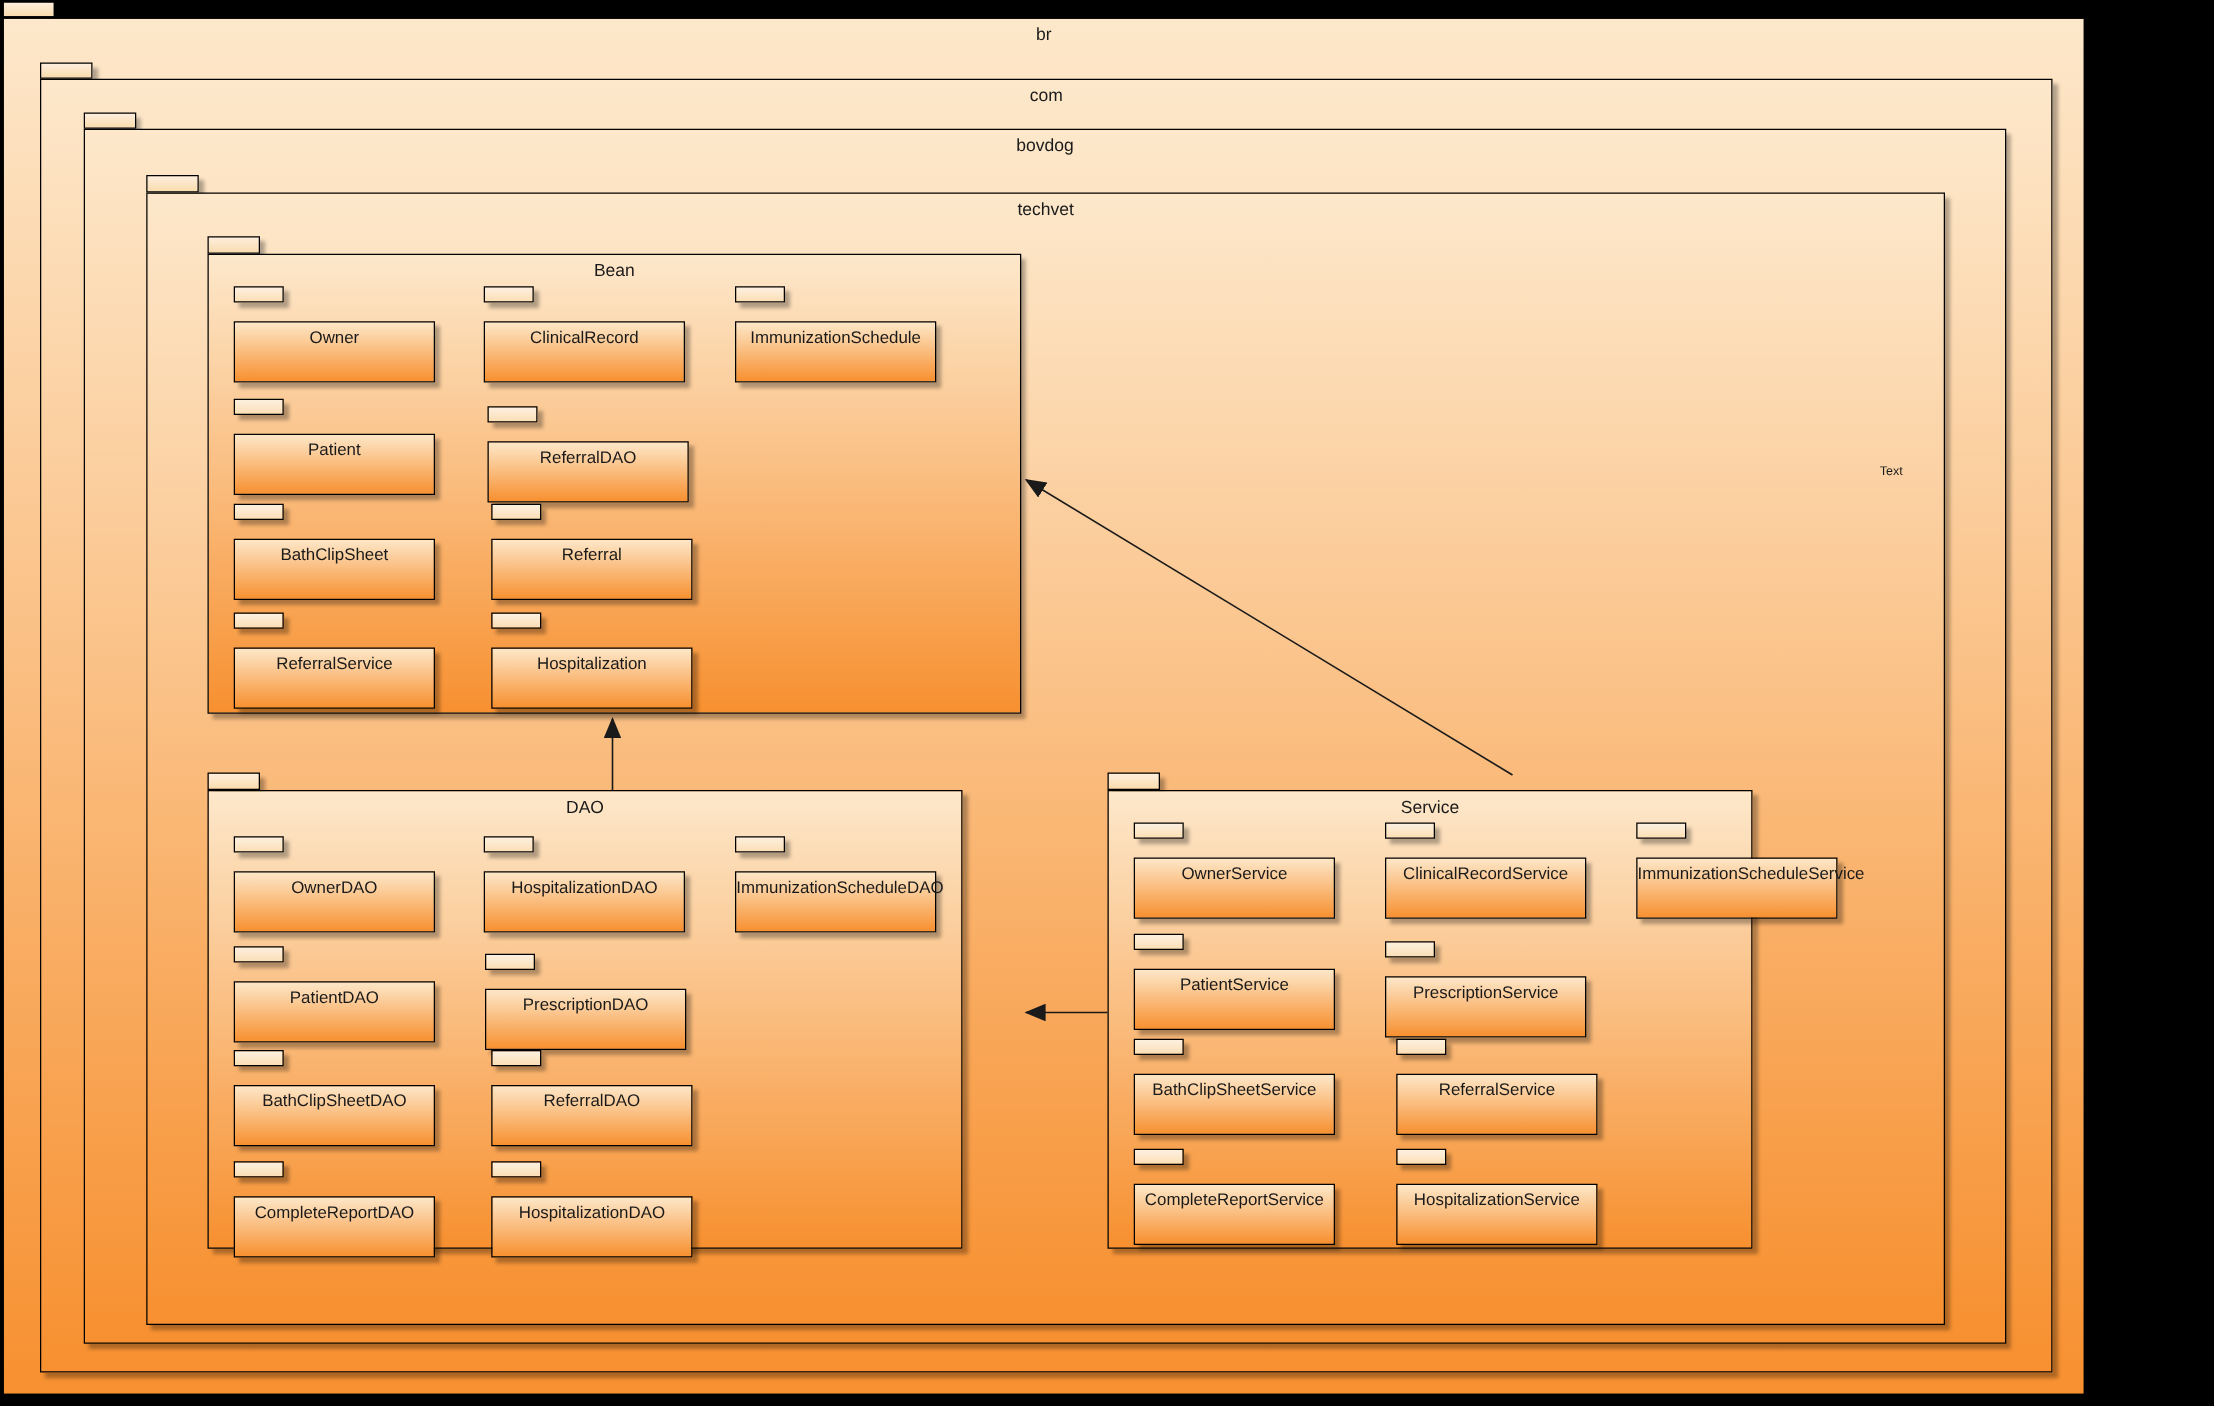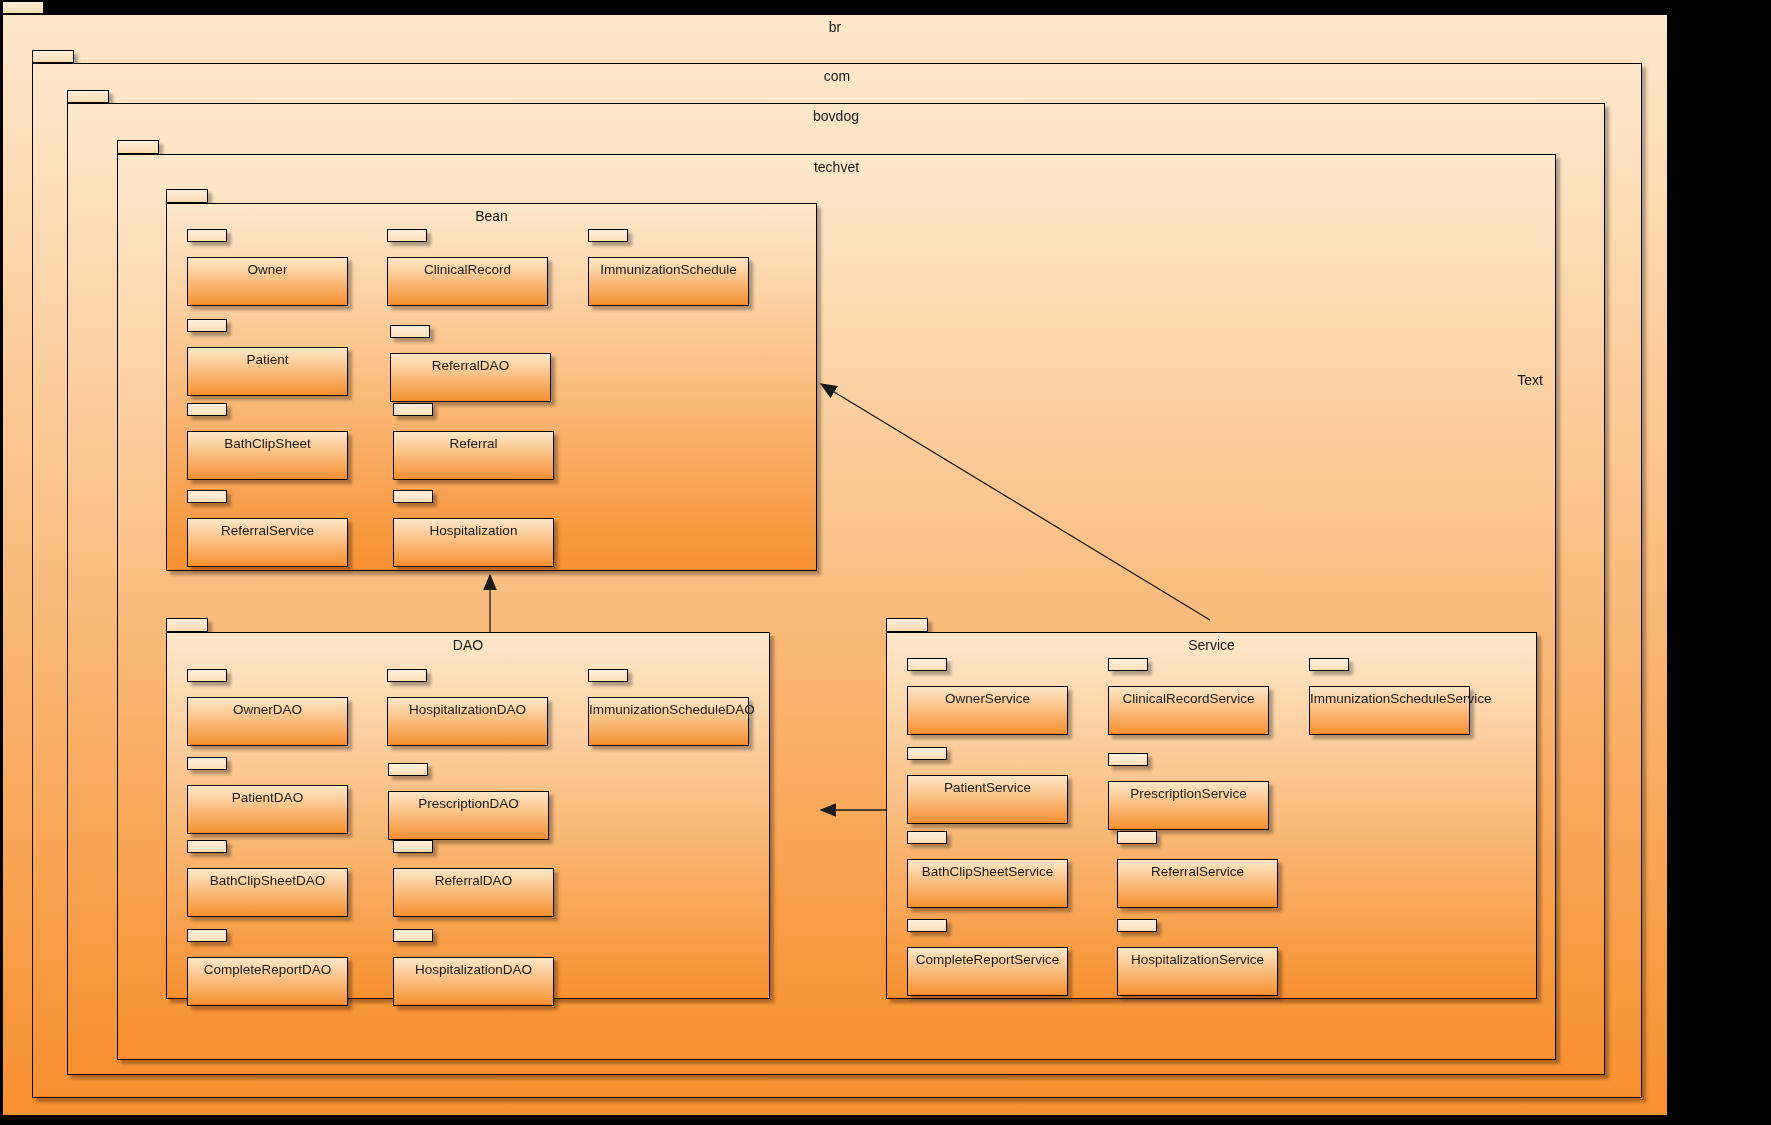--- a/index.html
+++ b/index.html
@@ -61,22 +61,22 @@
   }
   .clabel {
     display: block;
     padding-top: 4px;
     font-size: 13.5px;
     line-height: 15px;
     white-space: nowrap;
   }
   .floating-text {
     position: absolute;
-    font-size: 14px;
-    text-align: right;
+    font-size: 10px;
+    text-align: center;
     white-space: nowrap;
   }
   #edges {
     position: absolute;
     left: 0; top: 0;
     width: 1771px;
     height: 1125px;
   }
 </style>
 </head>
@@ -218,21 +218,21 @@
       </div>
   </div>
   <div class="cbox" style="left:393px; top:929px;">
     <div class="ctab"></div>
     <div class="cbody">
         <span class="clabel">HospitalizationDAO</span>
       </div>
   </div>
 
   <div class="pkg-tab" style="left:886px; top:618px; width:42px; height:14px;"></div>
-  <div class="pkg-body" style="left:886px; top:632px; width:651px; height:367px;">
+  <div class="pkg-body" style="left:886px; top:632px; width:516px; height:367px;">
     <span class="pkg-title">Service</span>
   </div>
 
   <div class="cbox" style="left:907px; top:658px;">
     <div class="ctab"></div>
     <div class="cbody">
         <span class="clabel">OwnerService</span>
       </div>
   </div>
   <div class="cbox" style="left:1108px; top:658px;">

